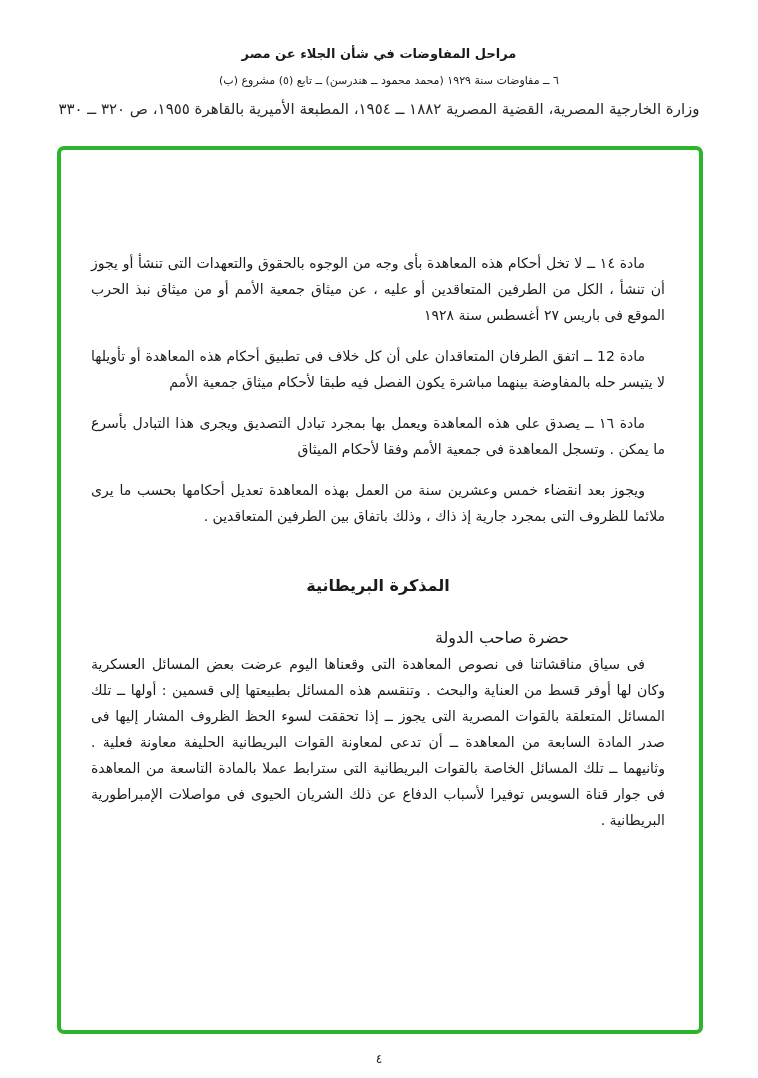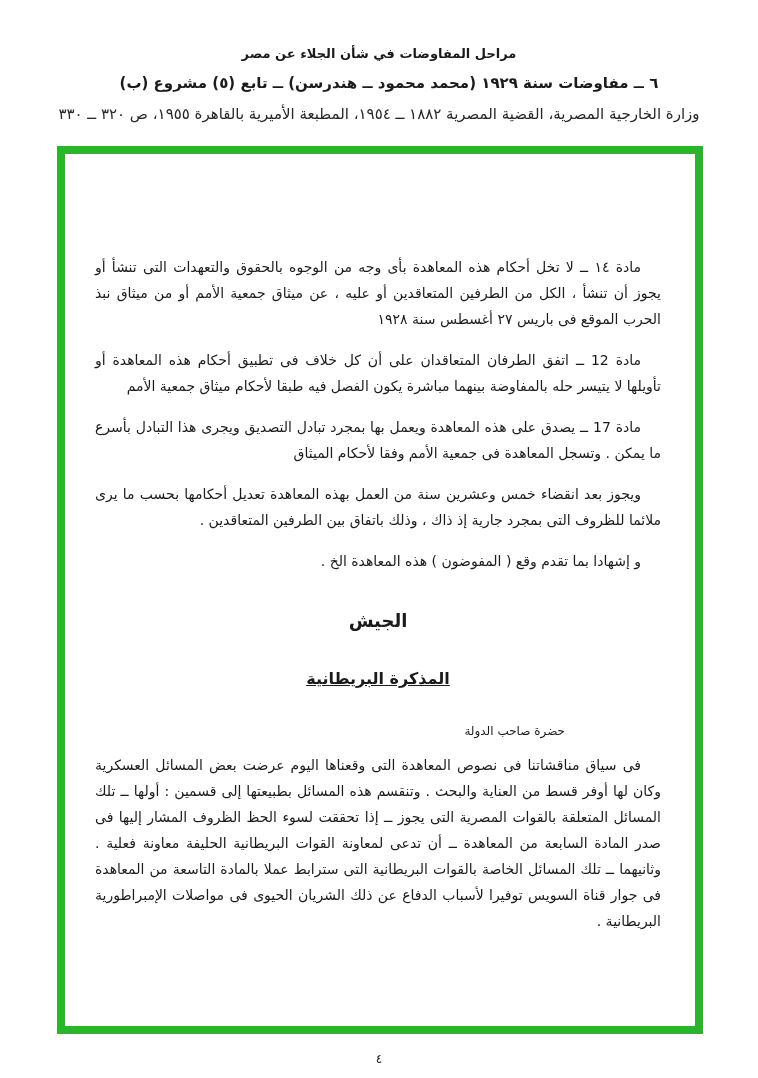--- a/index.html
+++ b/index.html
@@ -17,30 +17,30 @@
   }
   .header {
     position: absolute;
     top: 46px;
     left: 0;
     width: 100%;
     text-align: center;
     direction: rtl;
   }
   .header-title { font-size: 13px; font-weight: bold; letter-spacing: 0.2px; }
-  .header-subtitle { font-size: 15px; font-weight: bold; margin-top: 13px; margin-left: 20px; }
+  .header-subtitle { font-size: 11px; font-weight: normal; margin-top: 13px; margin-left: 20px; }
   .header-source { font-size: 15px; margin-top: 13px; color: #262626; }
   .scan-box {
     position: absolute;
     left: 57px;
     top: 146px;
     width: 646px;
     height: 888px;
-    border: 8px solid #8b5cf6;
-    border-radius: 0;
+    border: 4px solid #8b5cf6;
+    border-radius: 7px;
     background: #ffffff;
   }
   .content {
     direction: rtl;
     padding: 100px 34px 0 30px;
     font-size: 14px;
     line-height: 26px;
     text-align: justify;
     color: #1b1b1b;
   }
@@ -49,28 +49,27 @@
   .section-heading {
     text-align: center;
     font-size: 18px;
     font-weight: bold;
     margin-top: 34px;
   }
   .memo-heading {
     text-align: center;
     font-size: 16px;
     font-weight: bold;
-    margin-top: 32px;
-    text-decoration: underline;
+    margin-top: 44px;
   }
   .salutation {
     margin-top: 26px;
-    margin-bottom: 8px;
+    margin-bottom: 0;
     padding-right: 96px;
-    font-size: 12px;
+    font-size: 16px;
   }
   .page-number {
     position: absolute;
     bottom: 12px;
     left: 0;
     width: 100%;
     text-align: center;
     font-size: 12px;
     color: #1b1b1b;
   }
@@ -84,25 +83,23 @@
     <div class="header-title">مراحل المفاوضات في شأن الجلاء عن مصر</div>
     <div class="header-subtitle">٦ ــ مفاوضات سنة ١٩٢٩ (محمد محمود ــ هندرسن) ــ تابع (٥) مشروع (ب)</div>
     <div class="header-source">وزارة الخارجية المصرية، القضية المصرية ١٨٨٢ ــ ١٩٥٤، المطبعة الأميرية بالقاهرة ١٩٥٥، ص ٣٢٠ ــ ٣٣٠</div>
   </header>
 
   <div class="scan-box" style="border-color: rgb(44, 181, 44);">
     <div class="content">
 
       <p class="article">مادة ١٤ ــ لا تخل أحكام هذه المعاهدة بأى وجه من الوجوه بالحقوق والتعهدات التى تنشأ أو يجوز أن تنشأ ، الكل من الطرفين المتعاقدين أو عليه ، عن ميثاق جمعية الأمم أو من ميثاق نبذ الحرب الموقع فى باريس ٢٧ أغسطس سنة ١٩٢٨</p>
       <p class="article">مادة 12 ــ اتفق الطرفان المتعاقدان على أن كل خلاف فى تطبيق أحكام هذه المعاهدة أو تأويلها لا يتيسر حله بالمفاوضة بينهما مباشرة يكون الفصل فيه طبقا لأحكام ميثاق جمعية الأمم</p>
-      <p class="article">مادة 17 ــ يصدق على هذه المعاهدة ويعمل بها بمجرد تبادل التصديق ويجرى هذا التبادل بأسرع ما يمكن . وتسجل المعاهدة فى جمعية الأمم وفقا لأحكام الميثاق</p>
+      <p class="article">مادة ١٦ ــ يصدق على هذه المعاهدة ويعمل بها بمجرد تبادل التصديق ويجرى هذا التبادل بأسرع ما يمكن . وتسجل المعاهدة فى جمعية الأمم وفقا لأحكام الميثاق</p>
       <p class="article">ويجوز بعد انقضاء خمس وعشرين سنة من العمل بهذه المعاهدة تعديل أحكامها بحسب ما يرى ملائما للظروف التى بمجرد جارية إذ ذاك ، وذلك باتفاق بين الطرفين المتعاقدين .</p>
-      <p class="article closing">و إشهادا بما تقدم وقع ( المفوضون ) هذه المعاهدة الخ .</p>
 
-      <h2 class="section-heading">الجيش</h2>
       <h3 class="memo-heading">المذكرة البريطانية</h3>
 
       <p class="salutation">حضرة صاحب الدولة</p>
       <p class="article">فى سياق مناقشاتنا فى نصوص المعاهدة التى وقعناها اليوم عرضت بعض المسائل العسكرية وكان لها أوفر قسط من العناية والبحث . وتنقسم هذه المسائل بطبيعتها إلى قسمين : أولها ــ تلك المسائل المتعلقة بالقوات المصرية التى يجوز ــ إذا تحققت لسوء الحظ الظروف المشار إليها فى صدر المادة السابعة من المعاهدة ــ أن تدعى لمعاونة القوات البريطانية الحليفة معاونة فعلية . وثانيهما ــ تلك المسائل الخاصة بالقوات البريطانية التى سترابط عملا بالمادة التاسعة من المعاهدة فى جوار قناة السويس توفيرا لأسباب الدفاع عن ذلك الشريان الحيوى فى مواصلات الإمبراطورية البريطانية .</p>
 
     </div>
   </div>
 
   <div class="page-number">٤</div>
 

